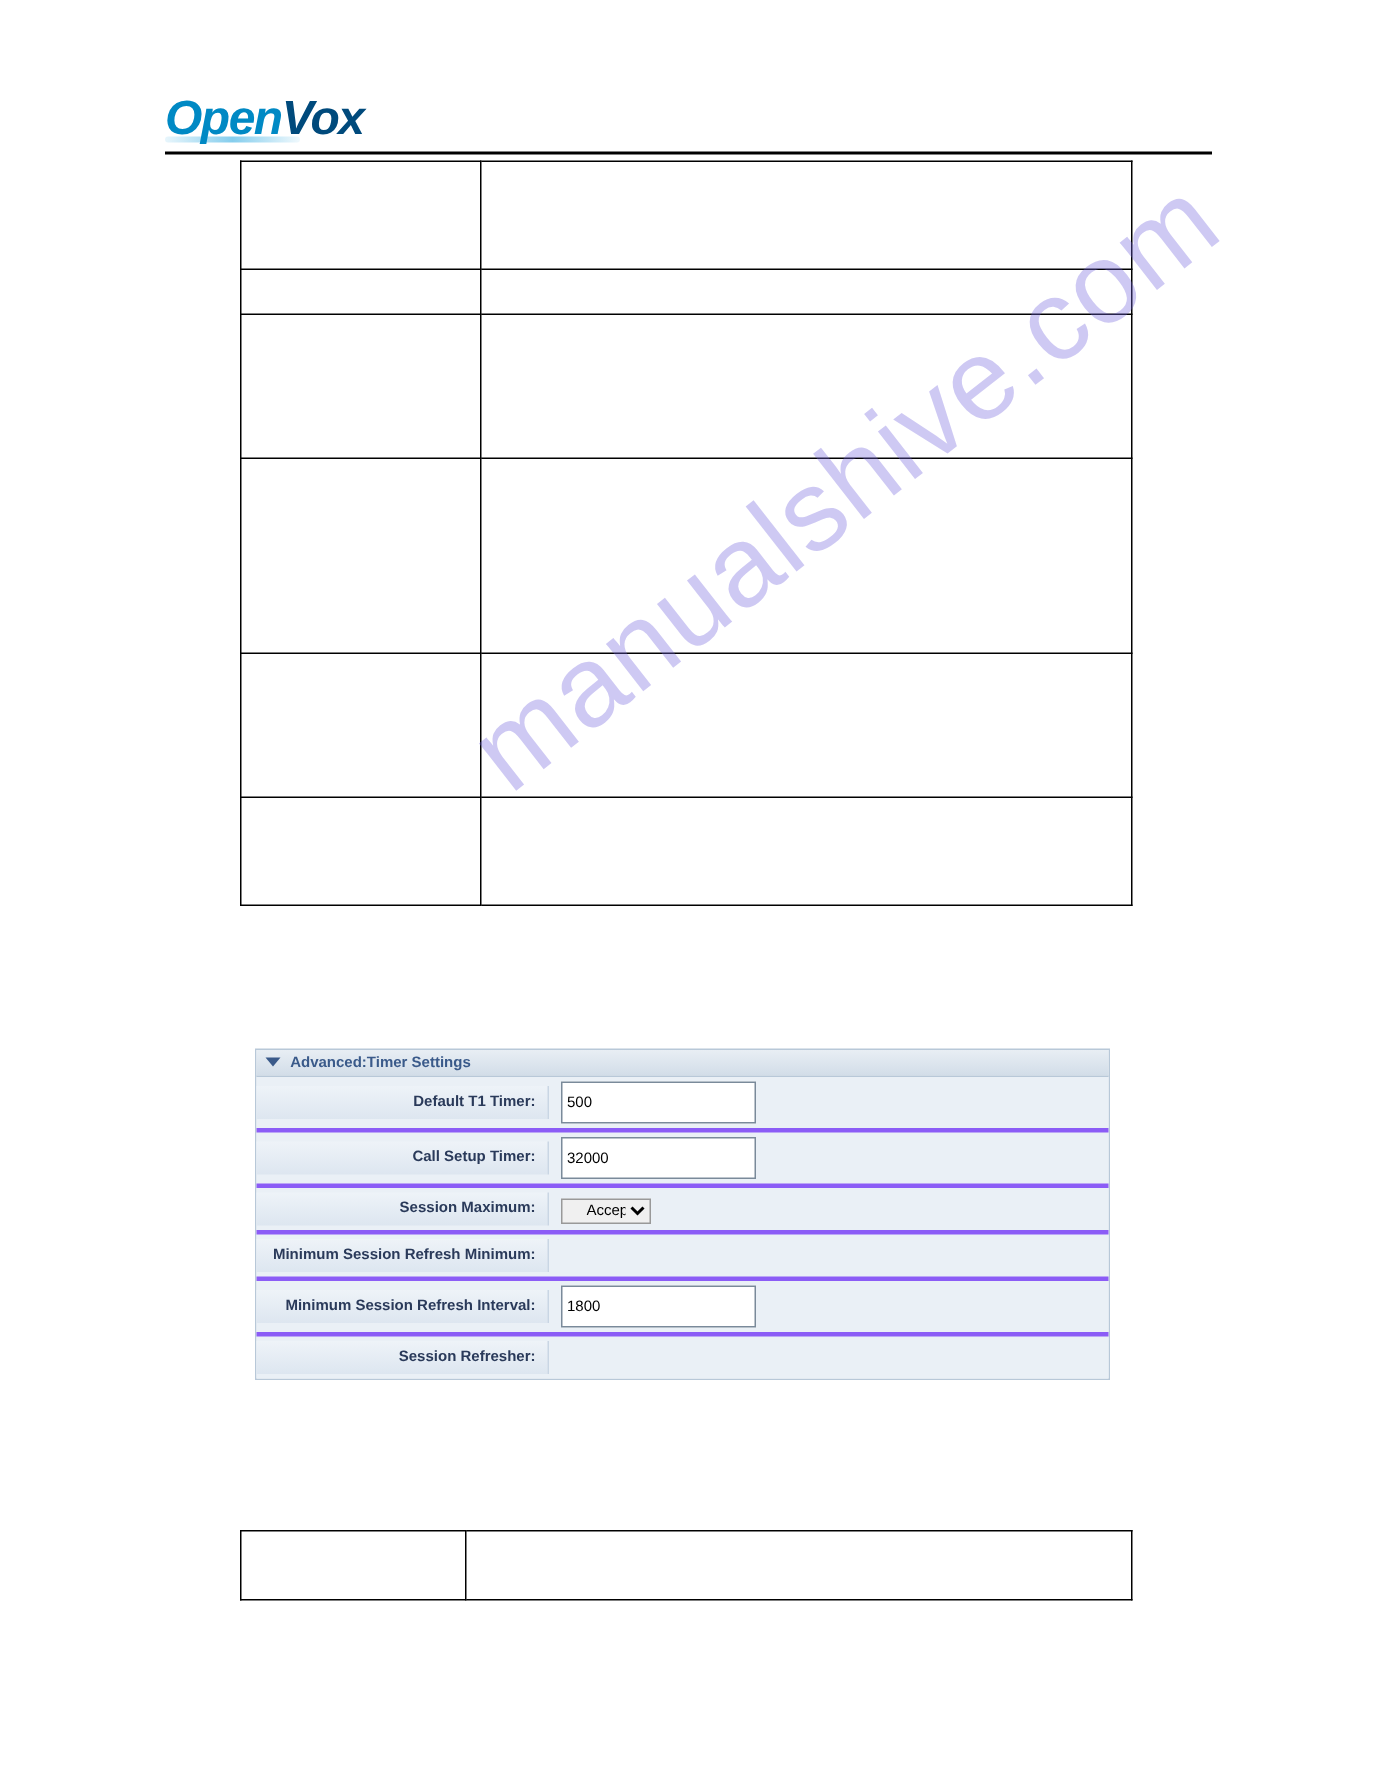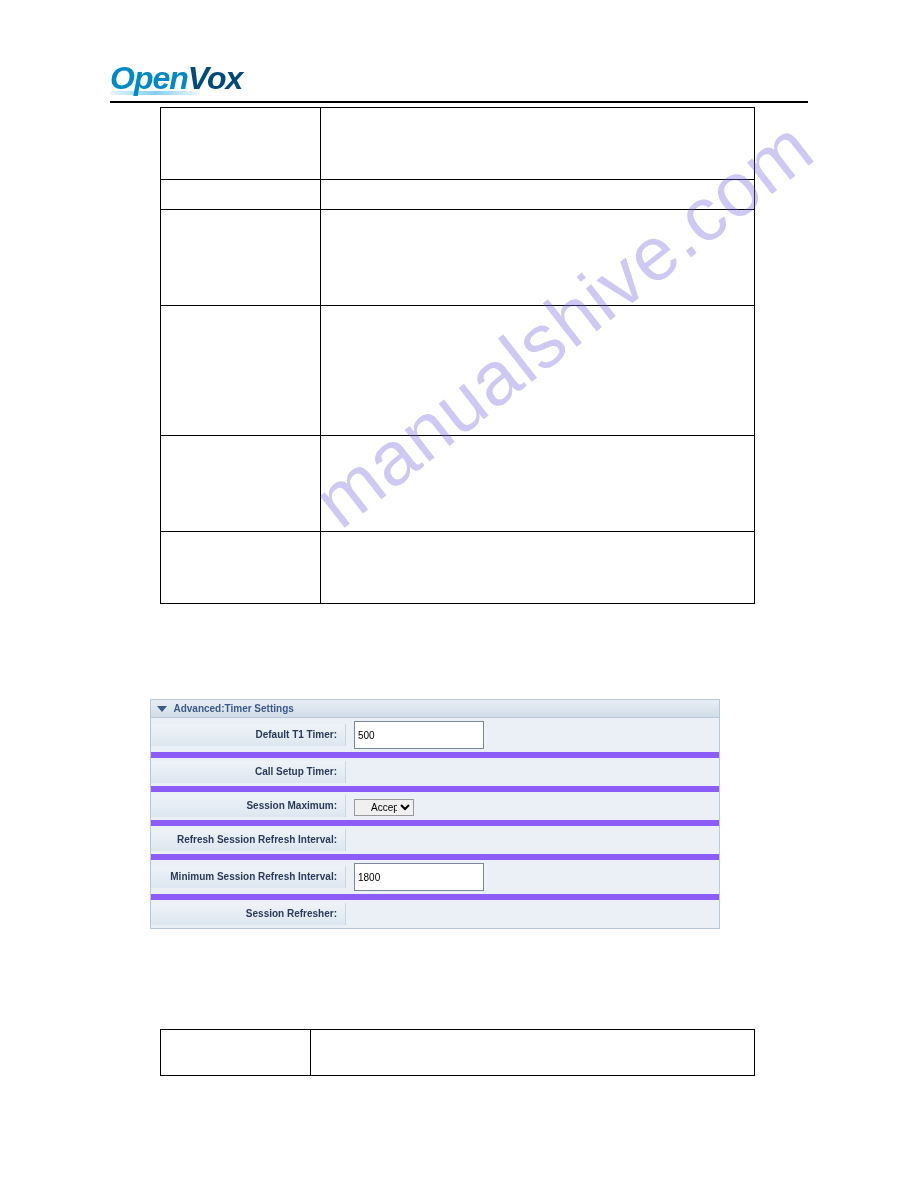--- a/index.html
+++ b/index.html
@@ -62,21 +62,21 @@
   .figure-caption {
     text-align: center;
     font-size: 13px;
     margin-top: 70px;
     margin-bottom: 10px;
     color: #333;
     visibility: hidden;
   }
   .panel {
     width: 570px;
-    margin-left: 40px;
+    margin-left: 60px;
     border: 1px solid #b8c8d8;
   }
   .panel-header {
     background: linear-gradient(#e8eef4, #d2dde8);
     padding: 3px 6px;
     font-size: 10px;
     font-weight: bold;
     color: #3a5a8a;
     border-bottom: 1px solid #b8c8d8;
   }
@@ -88,21 +88,21 @@
     border-top: 6px solid #3a5a8a;
     margin-right: 4px;
     vertical-align: middle;
   }
   .panel-body {
     background: #eaf0f6;
   }
   .form-row {
     display: flex;
     align-items: center;
-    border-bottom: 6px solid #8b5cf6;
+    border-bottom: 3px solid #8b5cf6;
     padding: 3px 0;
   }
   .form-row:last-child { border-bottom: none; justify-content: space-between; }
   .form-label {
     width: 195px;
     text-align: right;
     font-size: 10px;
     font-weight: bold;
     color: #2a3a5a;
     padding-right: 8px;
@@ -212,33 +212,36 @@
 
       <div class="form-row">
         <div class="form-label">Default T1 Timer:</div>
         <div class="form-control">
           <input class="text-input" type="text" value="500" style="">
         </div>
       </div>
 
       <div class="form-row">
         <div class="form-label">Call Setup Timer:</div>
+        <div class="form-control">
+          <input class="text-input" type="text" value="32000" style="">
+        </div>
       </div>
 
       <div class="form-row">
         <div class="form-label">Session Maximum:</div>
         <div class="form-control">
           <select class="select-input select-narrow">
             <option>Accept</option>
           </select>
         </div>
       </div>
 
       <div class="form-row">
-        <div class="form-label">Refresh Session Refresh Interval:</div>
+        <div class="form-label">Minimum Session Refresh Minimum:</div>
       </div>
 
       <div class="form-row">
         <div class="form-label">Minimum Session Refresh Interval:</div>
         <div class="form-control">
           <input class="text-input" type="text" value="1800" style="">
         </div>
       </div>
 
       <div class="form-row">

